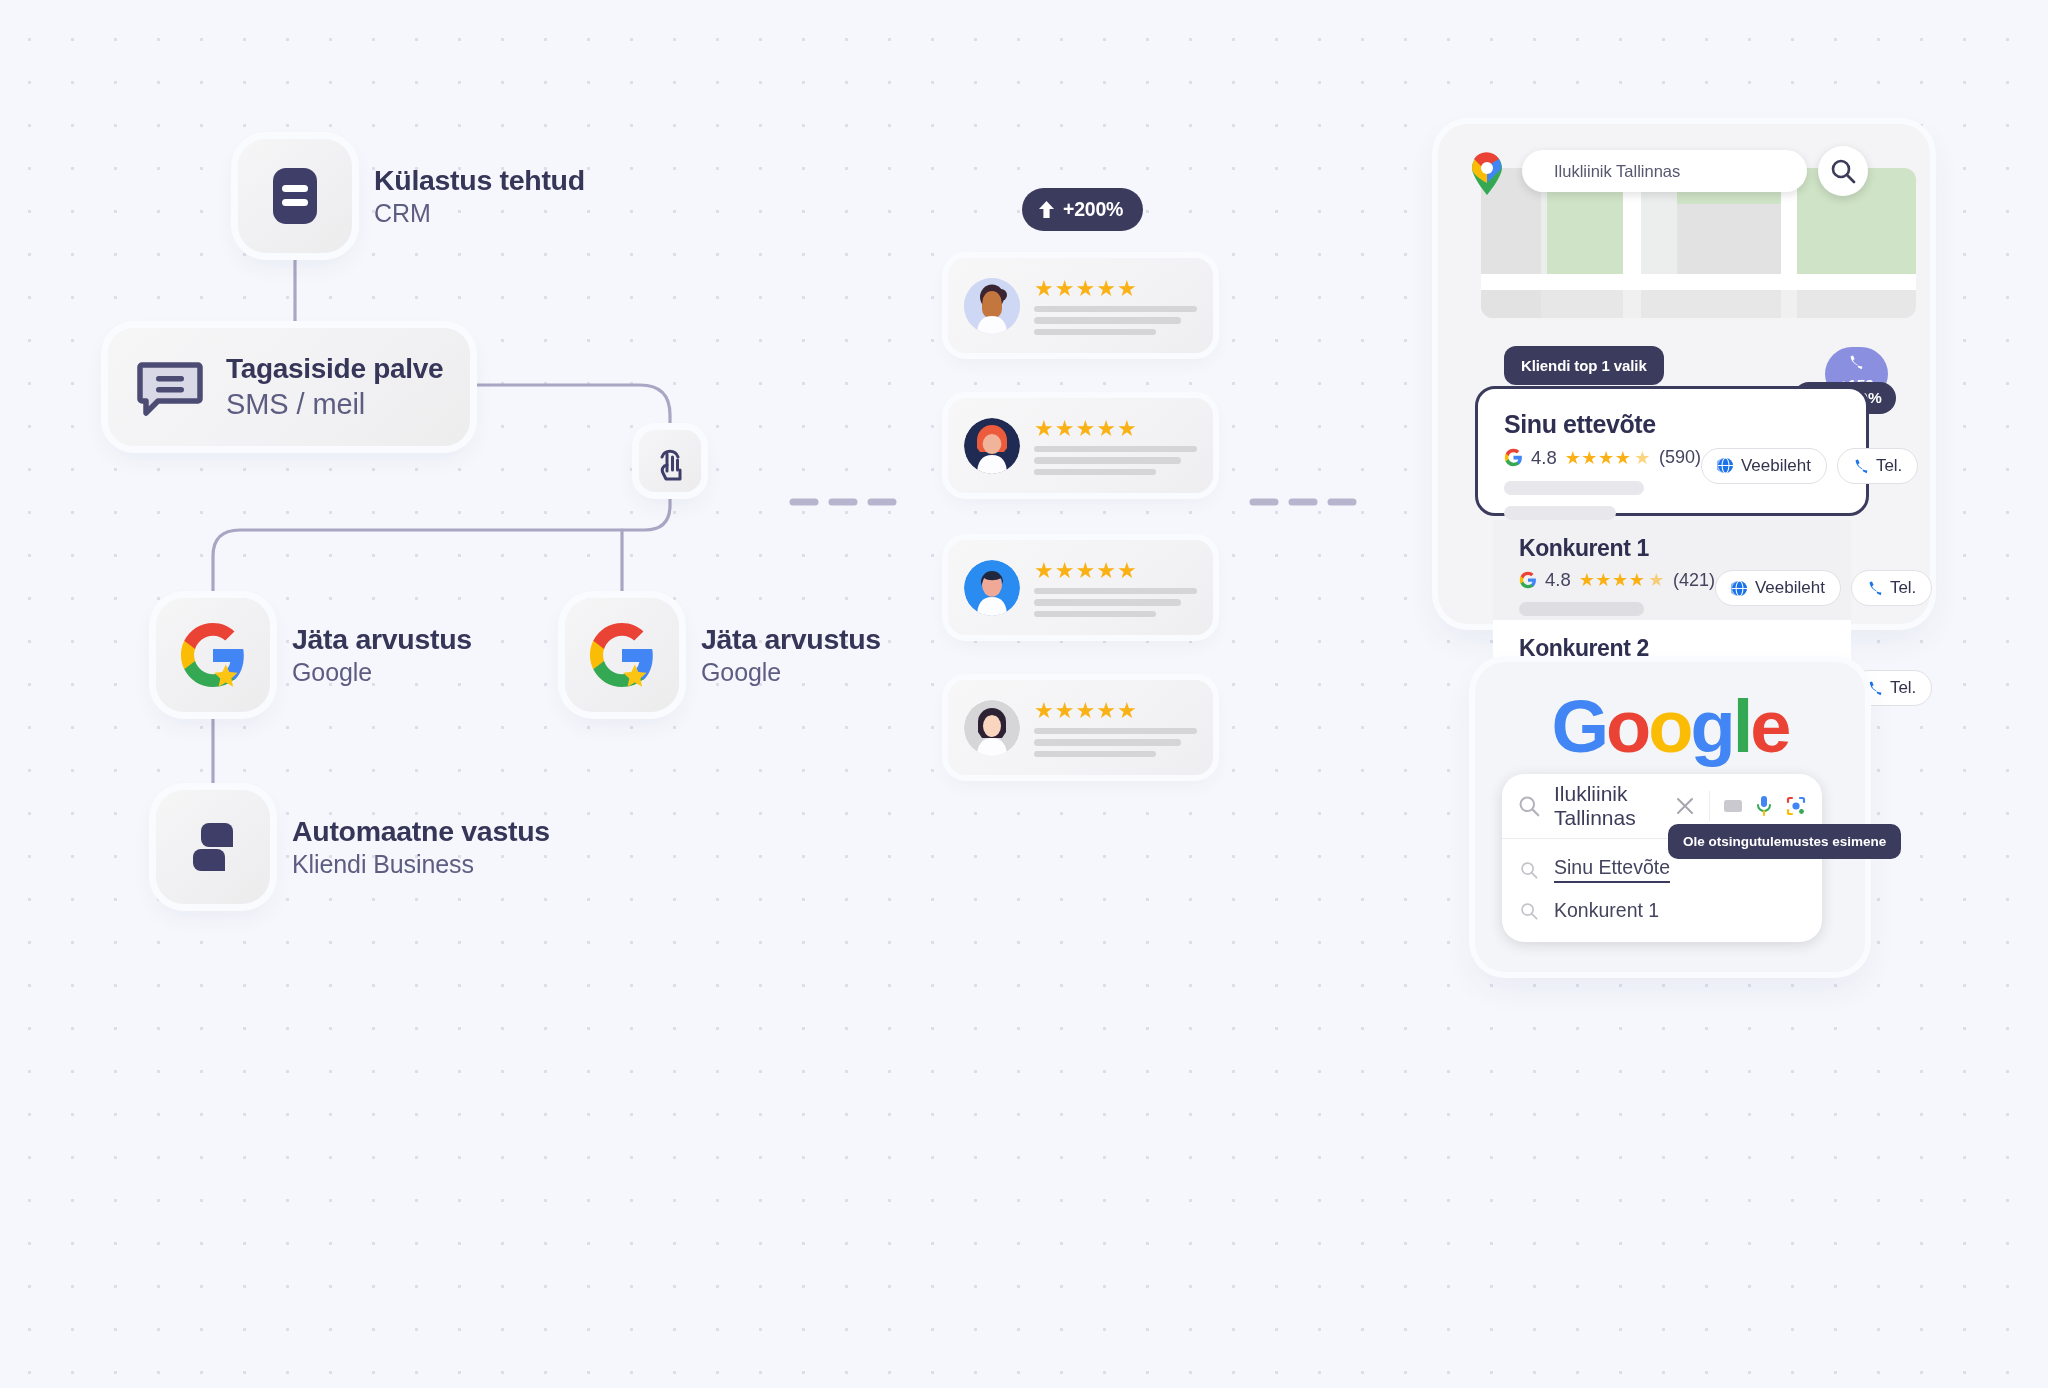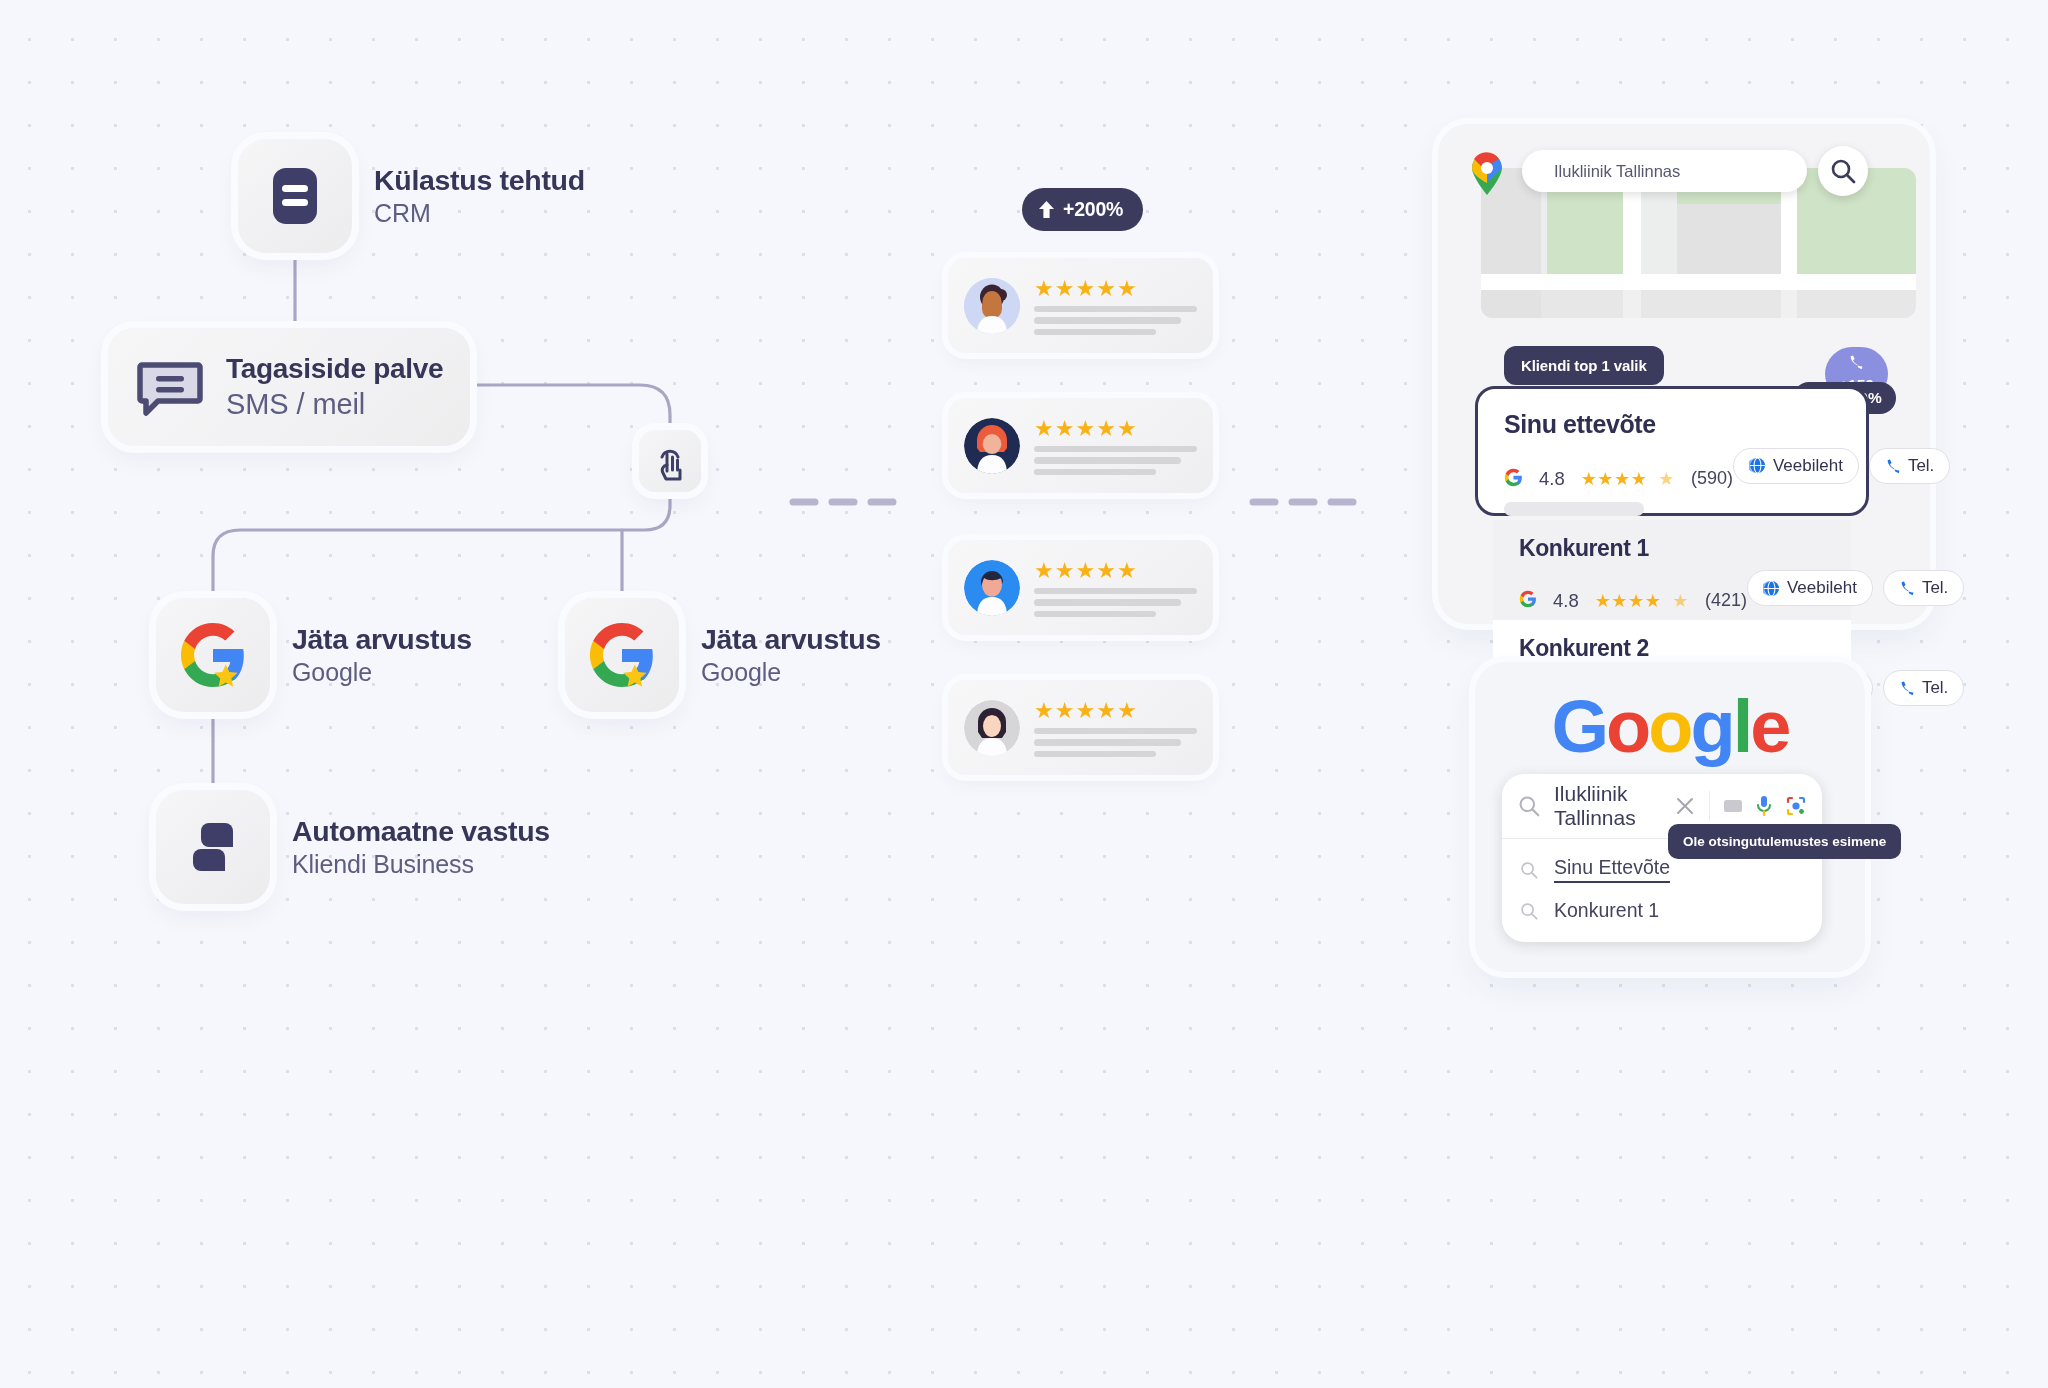--- a/index.html
+++ b/index.html
@@ -97,21 +97,21 @@
     color:#fff;font-size:15.5px;font-weight:700;padding:7px 14px;white-space:nowrap;
   }
 
   .biz-card{
     position:absolute;background:#fff;border:3px solid #3b3b5e;border-radius:20px;
     box-sizing:border-box;padding:22px 26px;
   }
   .biz-row{position:absolute;box-sizing:border-box;padding:16px 26px 18px;}
   .bname{font-size:25px;font-weight:700;color:#2f2f52;letter-spacing:-.4px;line-height:1.1;}
   .bname.sm{font-size:23px;}
-  .rate{display:flex;align-items:flex-start;gap:16px;margin-top:29px;}
+  .rate{display:flex;align-items:center;gap:8px;margin-top:8px;}
   .score{font-size:18.5px;color:#44445f;font-weight:400;}
   .ministars{font-size:18px;color:#f9b115;letter-spacing:.5px;}
   .cnt{font-size:18px;color:#44445f;}
   .btn{
     display:inline-flex;align-items:center;gap:7px;border:1.6px solid #e0e0e6;border-radius:999px;
     background:#fff;padding:7px 15px;font-size:17px;color:#33334f;font-weight:400;white-space:nowrap;
   }
   .skel{height:14px;border-radius:8px;background:#e7e7ec;}
 
   

